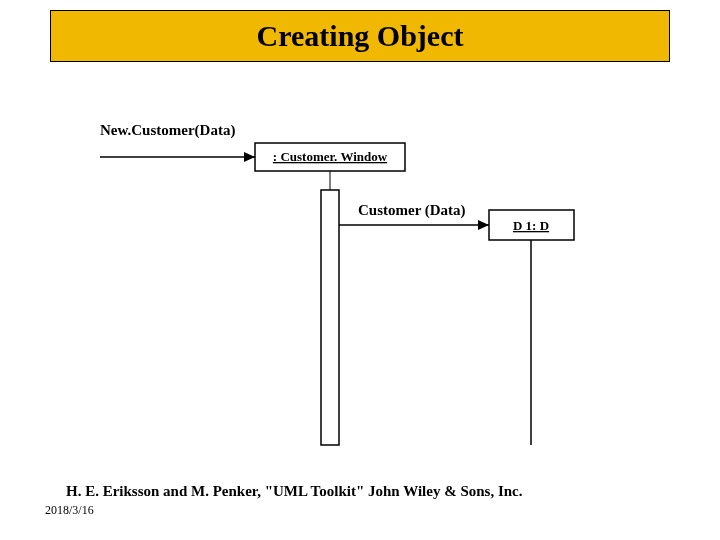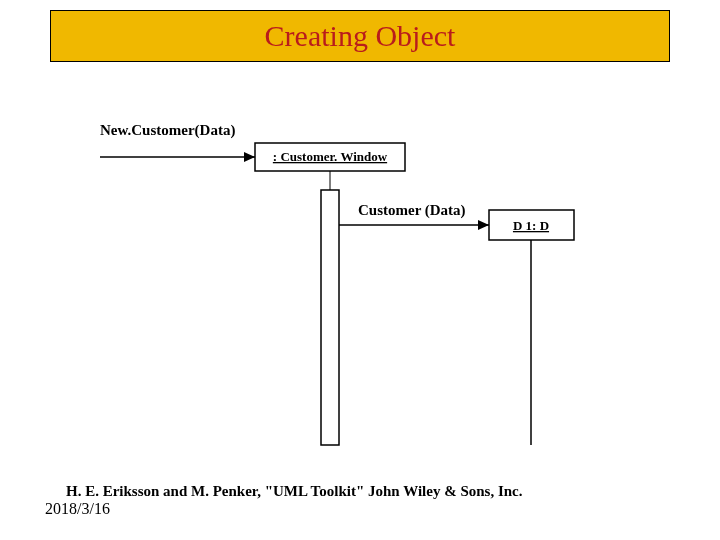--- a/index.html
+++ b/index.html
@@ -12,40 +12,40 @@
     }
     .title-bar {
       background: #f0b800;
       border: 1px solid #000;
       padding: 8px 0;
       text-align: center;
       margin: 10px 50px 0 50px;
     }
     .title-bar h1 {
       font-size: 30px;
-      font-weight: normal;
-      color: #b91c1c;
+      font-weight: bold;
+      color: #000000;
     }
     svg {
       position: absolute;
       top: 95px;
       left: 0;
     }
     .attribution {
       position: absolute;
       bottom: 40px;
       left: 66px;
       font-size: 15px;
       font-weight: bold;
     }
     .date {
       position: absolute;
       bottom: 22px;
       left: 45px;
-      font-size: 16px;
+      font-size: 12px;
     }
     .svg-text {
       font-family: "Times New Roman", serif;
     }
   </style>
 </head>
 <body>
 
 <div class="title-bar">
   <h1>Creating Object</h1>

